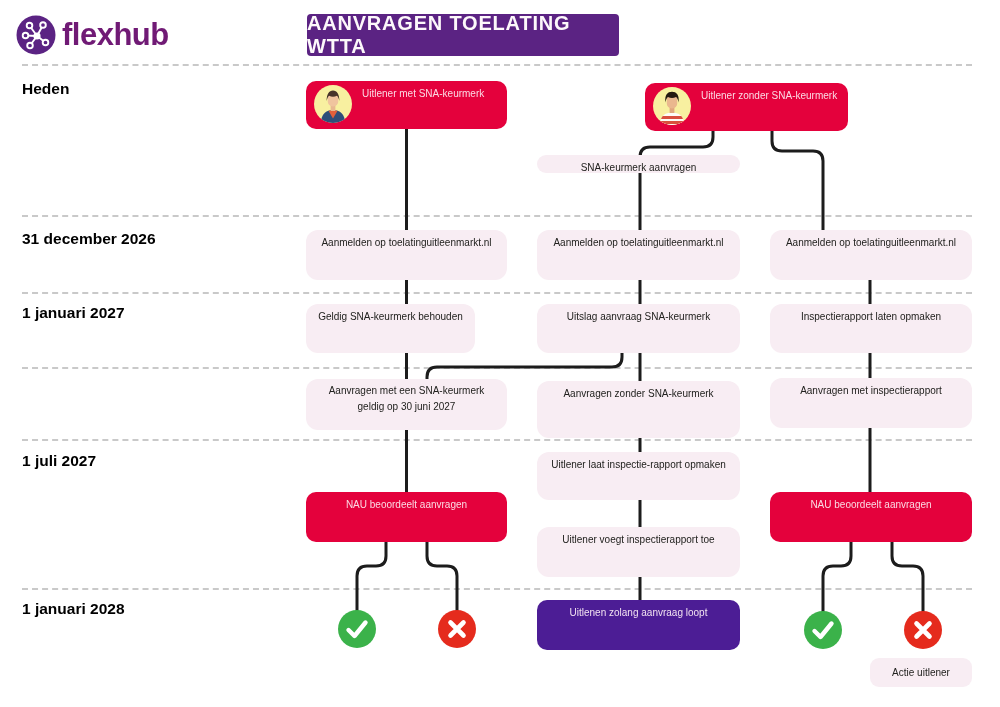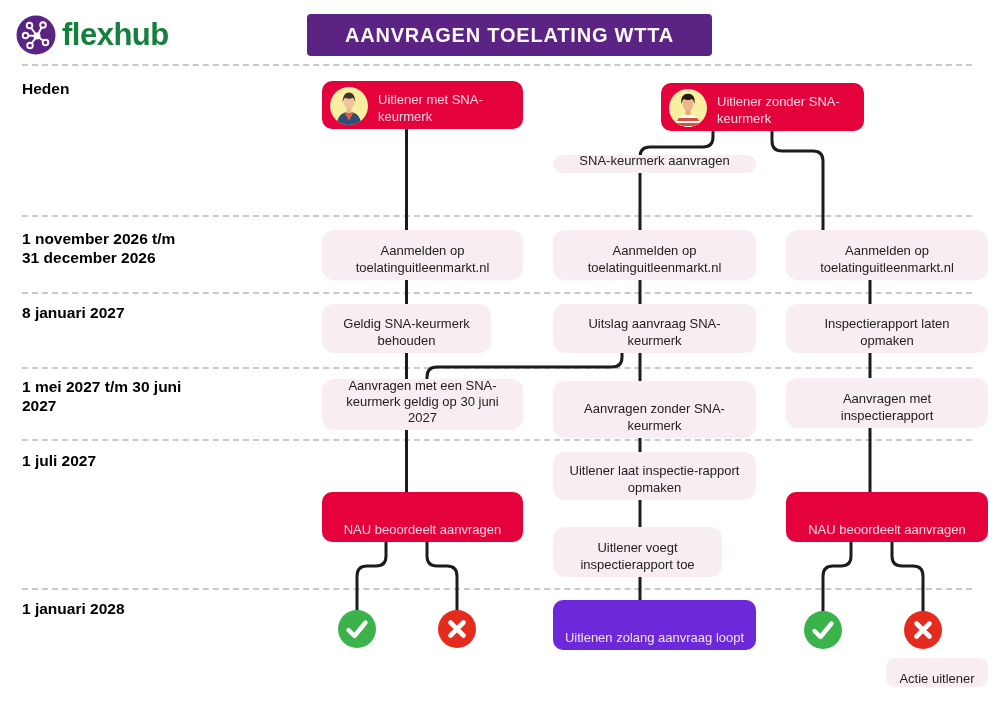--- a/index.html
+++ b/index.html
@@ -4,37 +4,37 @@
 <style>
   html,body{margin:0;padding:0;background:#ffffff;}
   #canvas{
     position:relative;width:1000px;height:707px;background:#ffffff;overflow:hidden;
     font-family:"Liberation Sans", sans-serif;color:#1d1d1b;
   }
   .abs{position:absolute;}
   
   .dash-line{position:absolute;left:22px;width:950px;height:0;border-top:2px dashed #c9c9c9;}
   
-  .wordmark{position:absolute;left:62px;top:17px;font-size:31px;font-weight:bold;color:#15803d;letter-spacing:-0.5px;}
+  .wordmark{position:absolute;left:62px;top:17px;font-size:31px;font-weight:bold;color:#701a75;letter-spacing:-0.5px;}
   .title-banner{
-    position:absolute;left:307px;top:14px;width:405px;height:42px;background:#5b2383;border-radius:4px;
+    position:absolute;left:307px;top:14px;width:312px;height:42px;background:#5b2383;border-radius:4px;
     display:flex;align-items:center;justify-content:center;
   }
   .title-banner span{color:#fdf8fb;font-size:20px;font-weight:bold;letter-spacing:0.8px;}
   
   .tl-label{position:absolute;left:22px;width:210px;font-size:15.5px;font-weight:bold;line-height:19px;color:#000000;}
   .tl-label span{display:block;}
   
   .box{
     position:absolute;background:#f8edf3;border-radius:12px;
-    display:flex;align-items:flex-end;justify-content:center;text-align:center;
-    font-size:13px;line-height:17px;color:#22221f;padding:4px 10px;box-sizing:border-box;margin-left:16px;
+    display:flex;align-items:flex-start;justify-content:center;text-align:center;
+    font-size:10px;line-height:17px;color:#22221f;padding:4px 10px;box-sizing:border-box;
   }
   .box.crimson{background:#e4013c;color:#fbd9e3;border-radius:10px;}
-  .box.purple{background:#6d28d9;color:#f2e2f1;border-radius:10px;}
+  .box.purple{background:#4c1d95;color:#f2e2f1;border-radius:10px;}
   .box.actor{justify-content:flex-start;text-align:left;padding-left:8px;gap:10px;}
   .box.actor .avatar{flex:0 0 38px;width:38px;height:38px;}
   .box.actor .actor-label{flex:1;}
   .connectors{position:absolute;left:0;top:0;}
   .status-icon{position:absolute;width:38px;height:38px;}
 </style>
 </head>
 <body>
 
 <div id="canvas">
@@ -82,30 +82,25 @@
 
   <div class="title-banner">
     <span>AANVRAGEN TOELATING WTTA</span>
   </div>
 
   <div class="tl-label" style="top:79px">
     <span>Heden</span>
       <span></span>
   </div>
   <div class="tl-label" style="top:229px">
-    <span>1 november 2026 t/m</span>
       <span>31 december 2026</span>
   </div>
   <div class="tl-label" style="top:303px">
-    <span>8 januari 2027</span>
-      <span></span>
-  </div>
-  <div class="tl-label" style="top:377px">
-    <span>1 mei 2027 t/m 30 juni</span>
-      <span>2027</span>
+    <span>1 januari 2027</span>
+      <span></span>
   </div>
   <div class="tl-label" style="top:451px">
     <span>1 juli 2027</span>
       <span></span>
   </div>
   <div class="tl-label" style="top:599px">
     <span>1 januari 2028</span>
       <span></span>
   </div>
 
@@ -169,21 +164,21 @@
 
   <div class="box" style="left:306px;top:379px;width:201px;height:51px;line-height:16px">Aanvragen met een SNA-keurmerk geldig op 30 juni 2027</div>
   <div class="box" style="left:537px;top:381px;width:203px;height:57px">Aanvragen zonder SNA-keurmerk</div>
   <div class="box" style="left:770px;top:378px;width:202px;height:50px">Aanvragen met inspectierapport</div>
 
   <div class="box" style="left:537px;top:452px;width:203px;height:48px">Uitlener laat inspectie-rapport opmaken</div>
 
   <div class="box crimson" style="left:306px;top:492px;width:201px;height:50px">NAU beoordeelt aanvragen</div>
   <div class="box crimson" style="left:770px;top:492px;width:202px;height:50px">NAU beoordeelt aanvragen</div>
 
-  <div class="box" style="left:537px;top:527px;width:169px;height:50px">Uitlener voegt inspectierapport toe</div>
+  <div class="box" style="left:537px;top:527px;width:203px;height:50px">Uitlener voegt inspectierapport toe</div>
 
   <div class="box purple" style="left:537px;top:600px;width:203px;height:50px">Uitlenen zolang aanvraag loopt</div>
 
   <div class="status-icon" style="left:338px;top:610px">
     <svg width="38" height="38" viewBox="0 0 38 38">
       <circle cx="19" cy="19" r="19" fill="#3bb24a"></circle>
       <path d="M10.5 20 L16.5 26 L27.5 12.5" fill="none" stroke="#ffffff" stroke-width="4.4" stroke-linecap="round" stroke-linejoin="round"></path>
     </svg>
   </div>
   <div class="status-icon" style="left:438px;top:610px">
@@ -198,15 +193,15 @@
       <path d="M10.5 20 L16.5 26 L27.5 12.5" fill="none" stroke="#ffffff" stroke-width="4.4" stroke-linecap="round" stroke-linejoin="round"></path>
     </svg>
   </div>
   <div class="status-icon" style="left:904px;top:611px">
     <svg width="38" height="38" viewBox="0 0 38 38">
       <circle cx="19" cy="19" r="19" fill="#e52b1d"></circle>
       <path d="M12.5 12.5 L25.5 25.5 M25.5 12.5 L12.5 25.5" stroke="#ffffff" stroke-width="4.6" stroke-linecap="round"></path>
     </svg>
   </div>
 
-  <div class="box" style="left:870px;top:658px;width:102px;height:29px;border-radius:9px;padding:0 6px">Actie uitlener</div>
+  <div class="box" style="left:870px;top:658px;width:102px;height:29px;border-radius:9px;padding:6px 6px">Actie uitlener</div>
 
 </div>
 
 </body></html>

